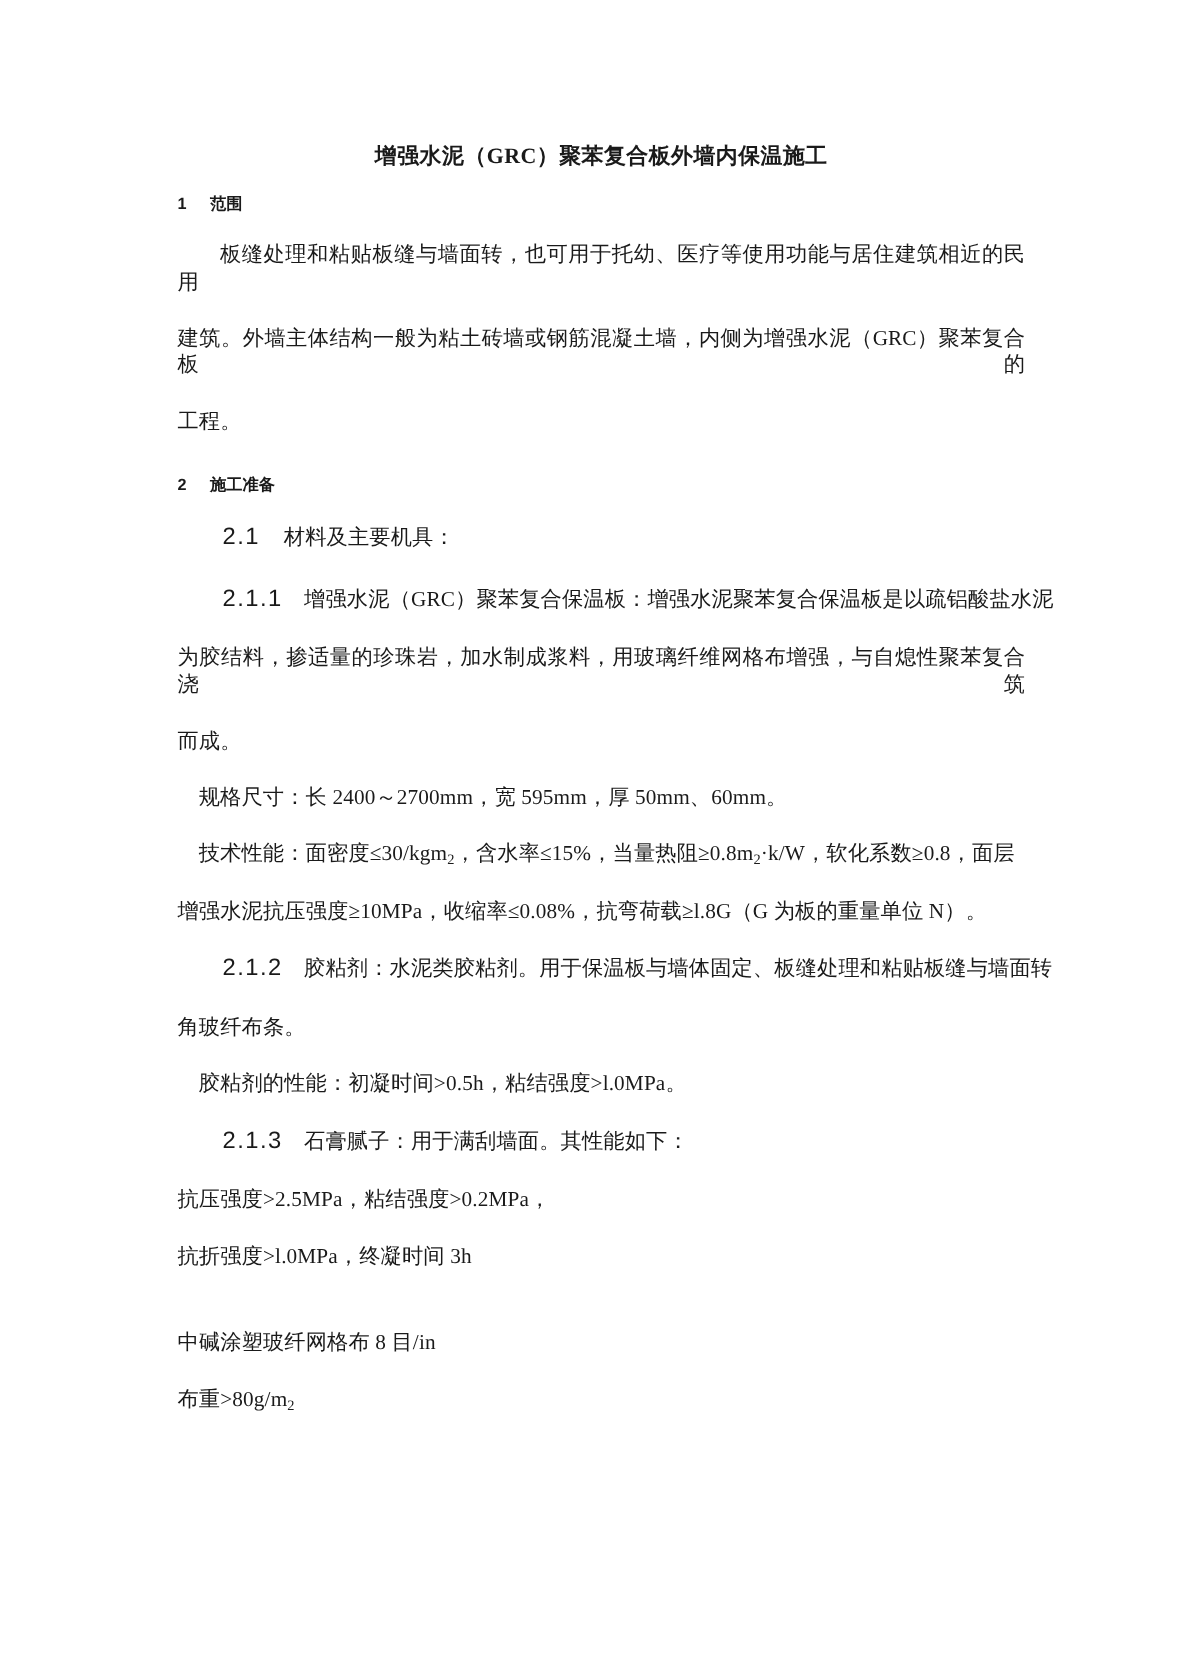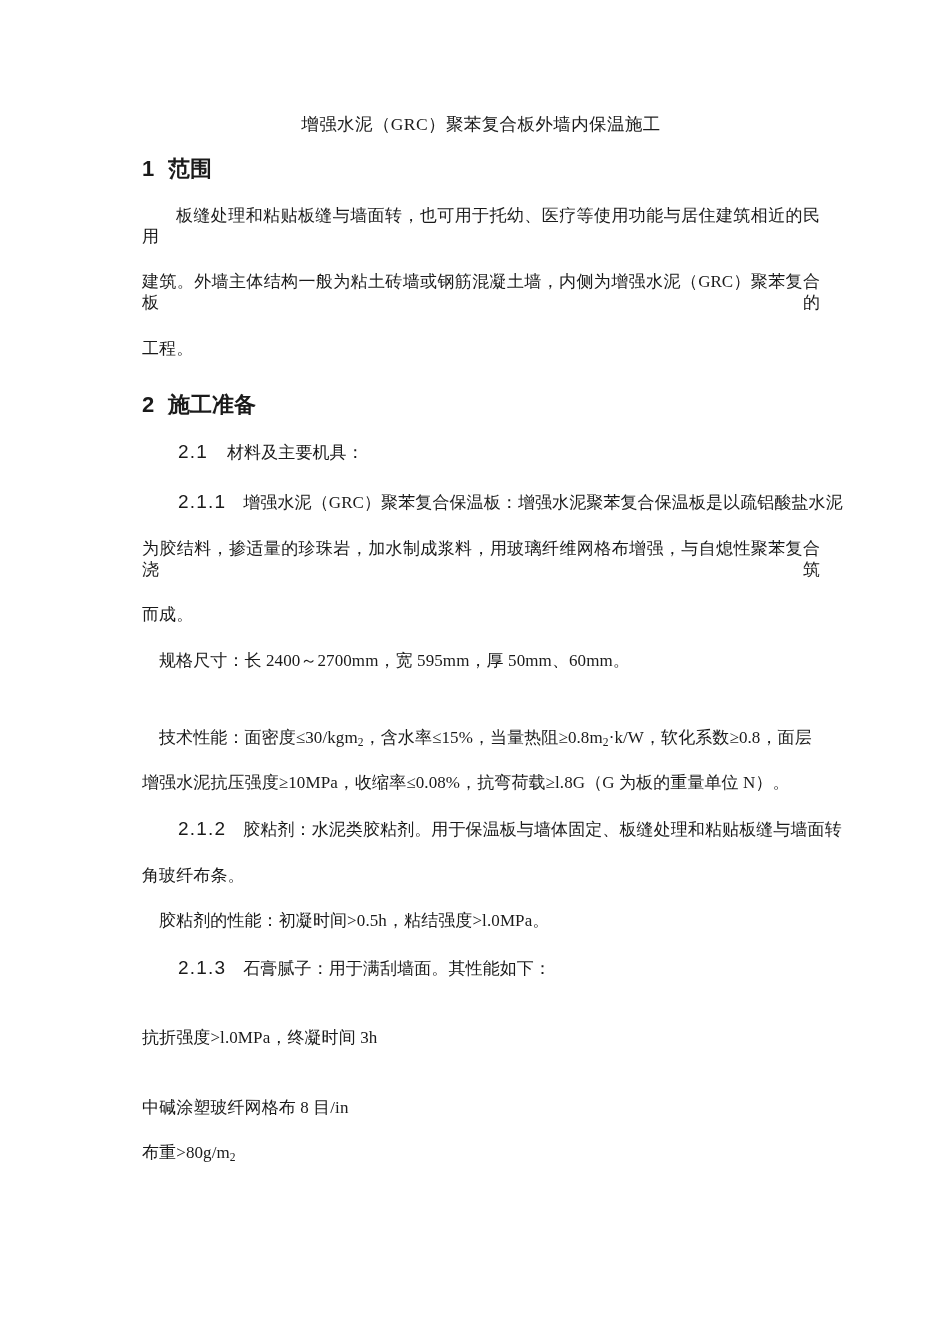--- a/index.html
+++ b/index.html
@@ -28,33 +28,33 @@
     position: absolute;
     left: 142px;
     top: 0;
     width: 678px;
   }
 
   
   .doc-title {
     text-align: center;
     font-size: 17.5px;
-    font-weight: normal;
+    font-weight: bold;
     letter-spacing: 0.4px;
     margin: 0;
     padding-top: 114px;
     line-height: 1.2;
     white-space: nowrap;
   }
 
   
   .sec-heading {
     font-family: "Liberation Sans", "DejaVu Sans", sans-serif;
     font-weight: bold;
-    font-size: 22px;
+    font-size: 13px;
     margin: 0;
     line-height: 1.25;
     white-space: nowrap;
   }
   .sec-heading .num {
     display: inline-block;
     width: 26px;
   }
 
   
@@ -137,21 +137,21 @@
     <p class="line">而成。</p>
 
     <div class="sp-c"></div>
 
     <p class="line" style="padding-left:17px;">
       <span>规格尺寸：长 2400～2700mm，宽 595mm，厚 50mm、60mm。</span>
     </p>
 
     <div class="sp-c"></div>
 
-    <p class="line" style="padding-left:17px;margin-top:32px;">
+    <p class="line" style="padding-left:17px;">
       <span>技术性能：面密度≤30/kgm</span><sub>2</sub><span>，含水率≤15%，当量热阻≥0.8m</span><sub>2</sub><span>·k/W，软化系数≥0.8，面层</span>
     </p>
 
     <div class="sp-c"></div>
 
     <p class="line">
       <span>增强水泥抗压强度≥10MPa，收缩率≤0.08%，抗弯荷载≥l.8G（G 为板的重量单位 N）。</span>
     </p>
 
     <div class="sp-c"></div>
@@ -167,20 +167,21 @@
     <p class="line" style="padding-left:17px;">胶粘剂的性能：初凝时间&gt;0.5h，粘结强度&gt;l.0MPa。</p>
 
     <div class="sp-c"></div>
 
     <p class="line" style="padding-left:36px;">
       <span class="numlbl">2.1.3</span><span style="display:inline-block;width:17px;"></span><span>石膏腻子：用于满刮墙面。其性能如下：</span>
     </p>
 
     <div class="sp-c"></div>
 
+    <p class="line">抗压强度&gt;2.5MPa，粘结强度&gt;0.2MPa，</p>
 
     <div class="sp-c"></div>
 
     <p class="line">抗折强度&gt;l.0MPa，终凝时间 3h</p>
 
     <div class="sp-c"></div>
 
 
     <div class="sp-c"></div>
 

